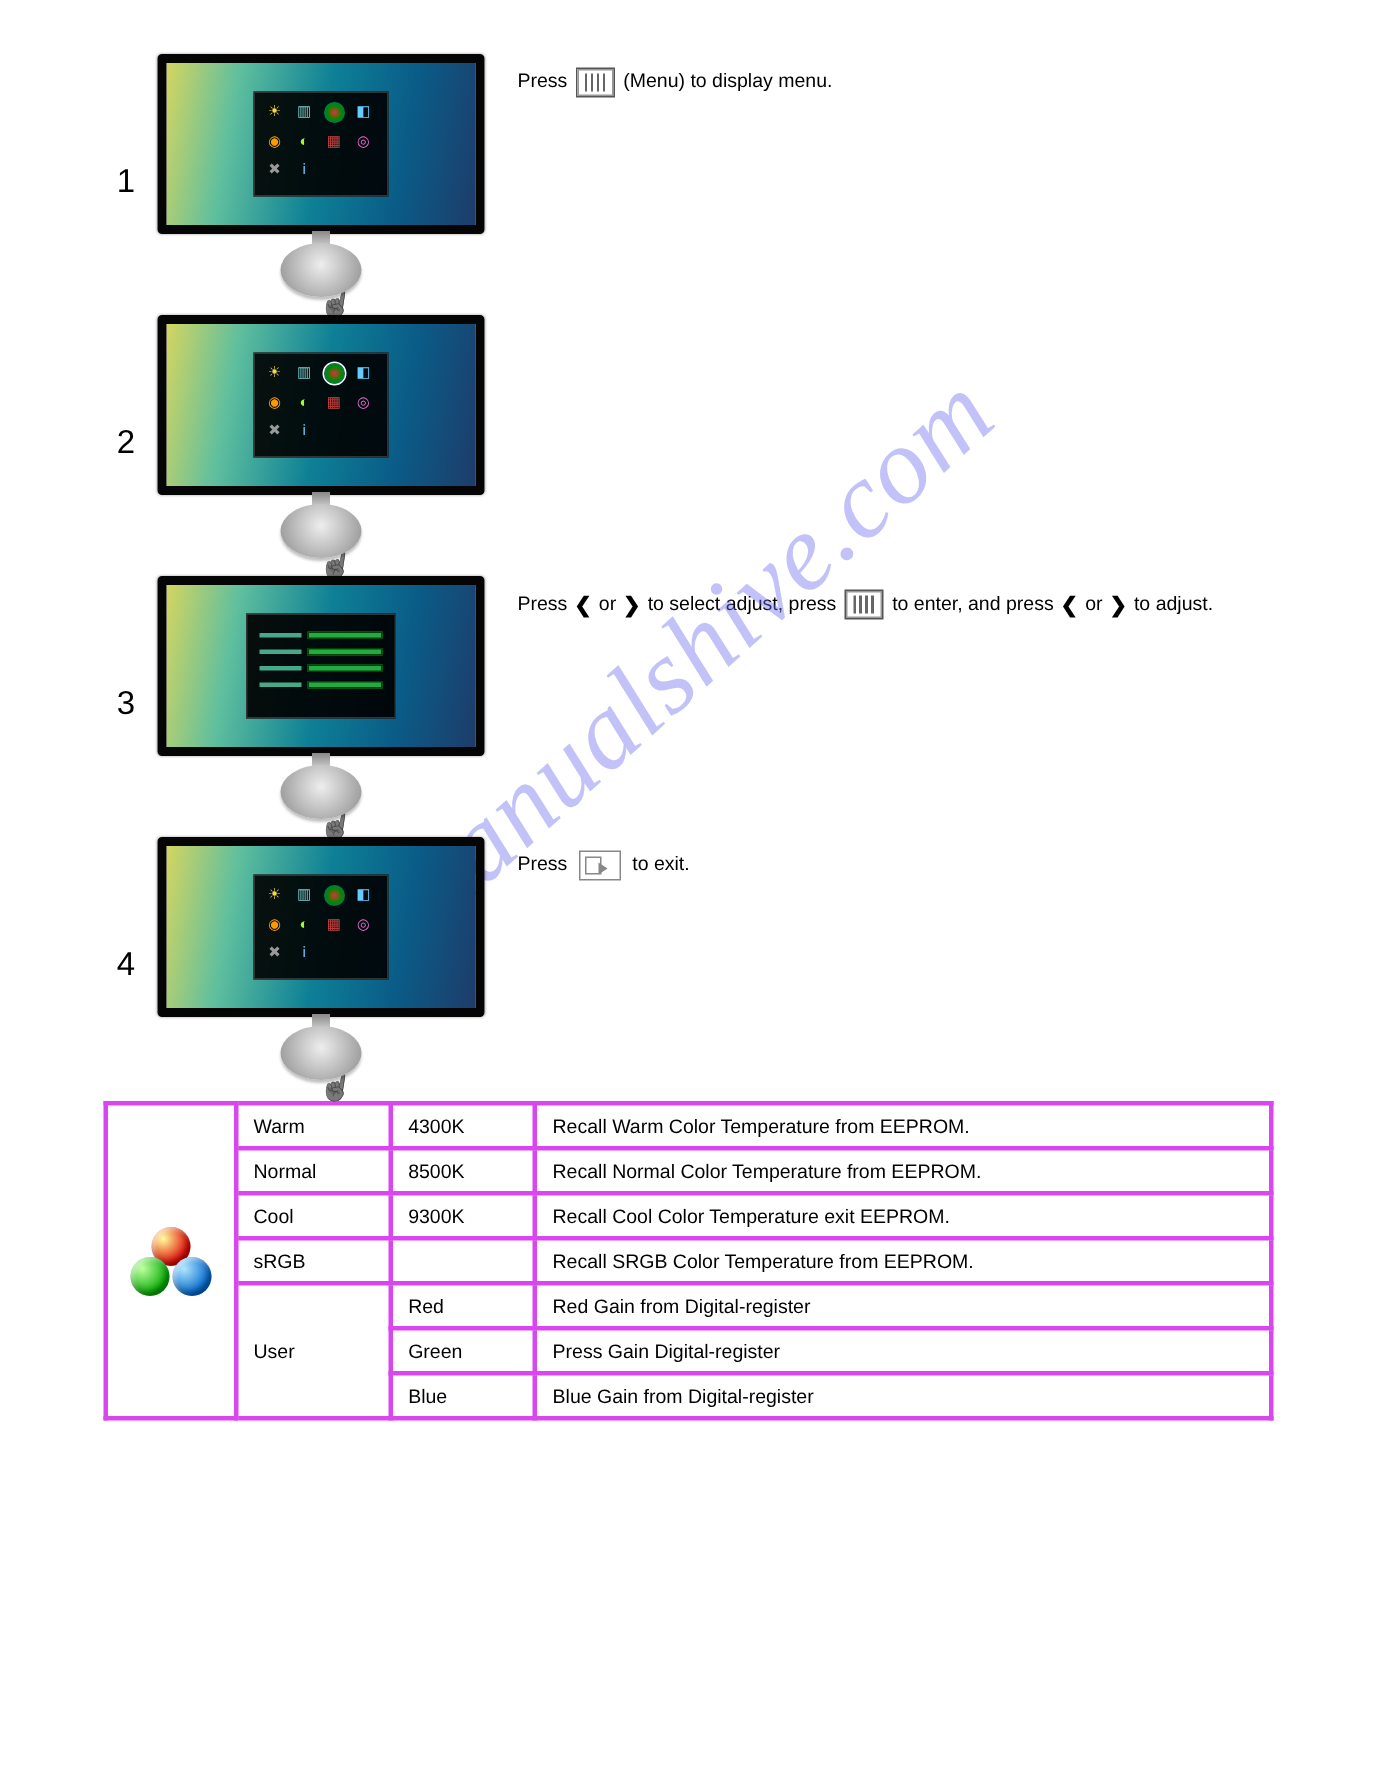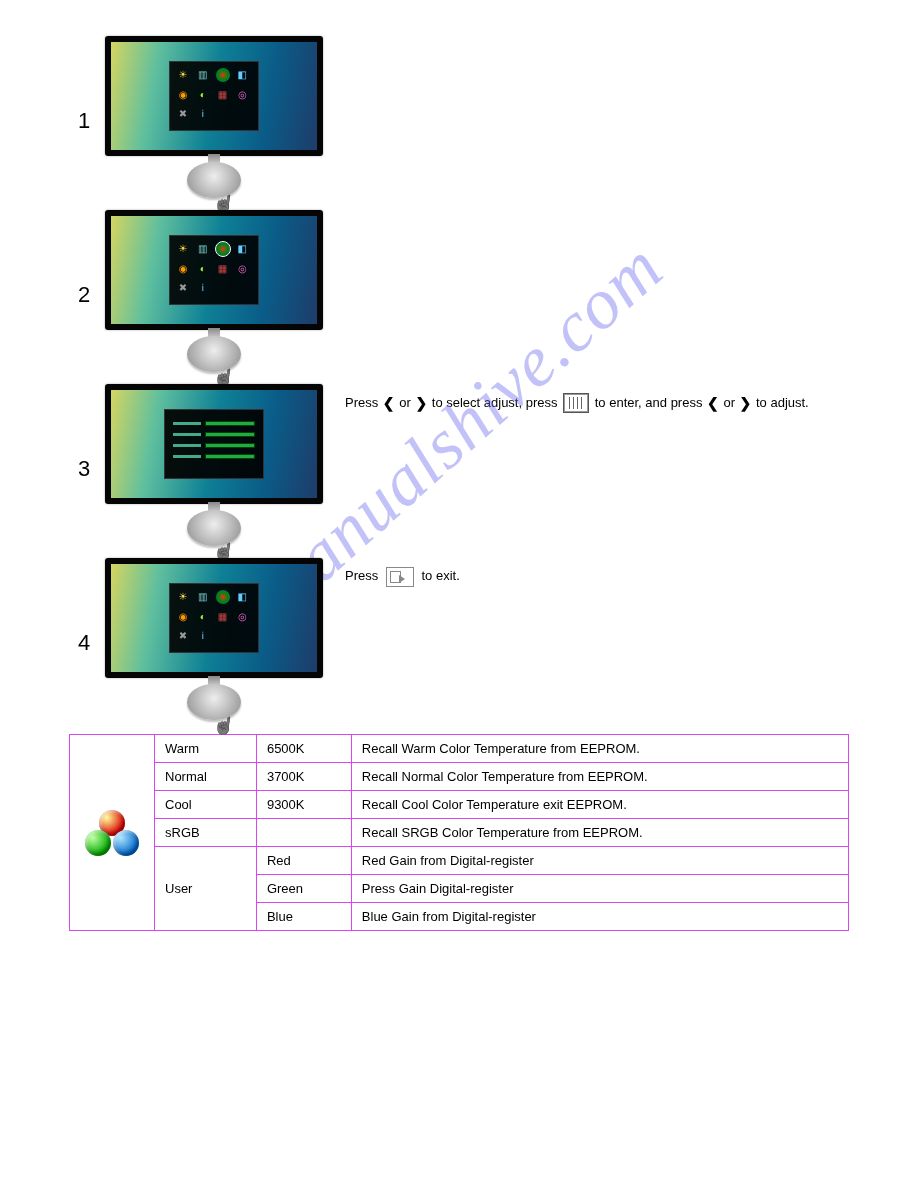--- a/index.html
+++ b/index.html
@@ -218,21 +218,21 @@
     border-left: 6px solid #888;
   }
   
   table.data {
     border-collapse: collapse;
     width: 100%;
     margin-top: 6px;
     font-size: 13px;
   }
   table.data td {
-    border: 1px solid #d946ef;
+    border: 3px solid #d946ef;
     padding: 6px 10px;
     vertical-align: middle;
   }
   table.data td.icon-cell {
     width: 64px;
     text-align: center;
     vertical-align: middle;
   }
   table.data td.desc { text-align: justify; }
   
@@ -275,20 +275,25 @@
               <span style="color:#e6c">◎</span>
             <span style="color:#999">✖</span>
               <span style="color:#6cf">ℹ</span>
               <span></span>
               <span></span>
           </div>
         </div>
         <div class="stand">
           <span class="finger">☝</span>
         </div>
+      </div>
+      <div class="instructions">
+        <span>Press</span>
+        <span class="icon-box"></span>
+        <span>(Menu) to display menu.</span>
       </div>
     </div>
 
     <div class="step">
       <div class="step-num">2</div>
       <div class="thumb">
         <div class="monitor">
           <div class="osd">
             <span style="color:#f7d84a">☀</span>
               <span style="color:#7cc">▥</span>
@@ -386,26 +391,26 @@
 
   <table class="data">
     <tbody>
         <tr>
       <td class="icon-cell" rowspan="7">
         <span class="rgb-balls-sm">
           <span class="ball r"></span><span class="ball g"></span><span class="ball b"></span>
         </span>
       </td>
       <td>Warm</td>
-      <td>6500K</td>
+      <td>4300K</td>
       <td class="desc">Recall Warm Color Temperature from EEPROM.</td>
     </tr>
     <tr>
       <td>Normal</td>
-      <td>3700K</td>
+      <td>8500K</td>
       <td class="desc">Recall Normal Color Temperature from EEPROM.</td>
     </tr>
     <tr>
       <td>Cool</td>
       <td>9300K</td>
       <td class="desc">Recall Cool Color Temperature exit EEPROM.</td>
     </tr>
     <tr>
       <td>sRGB</td>
       <td></td>

